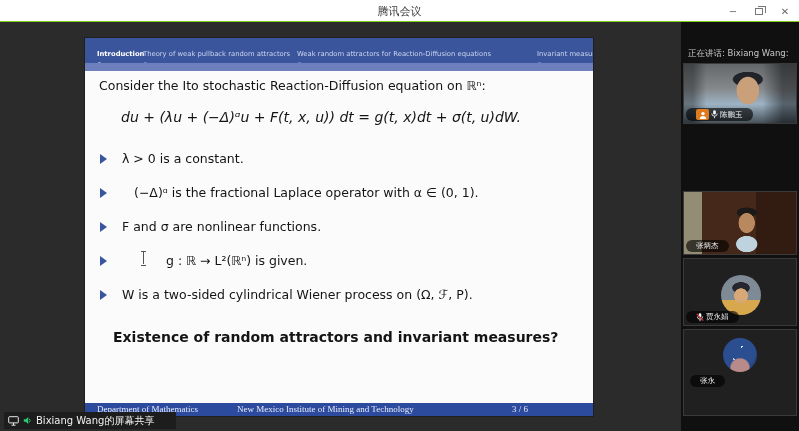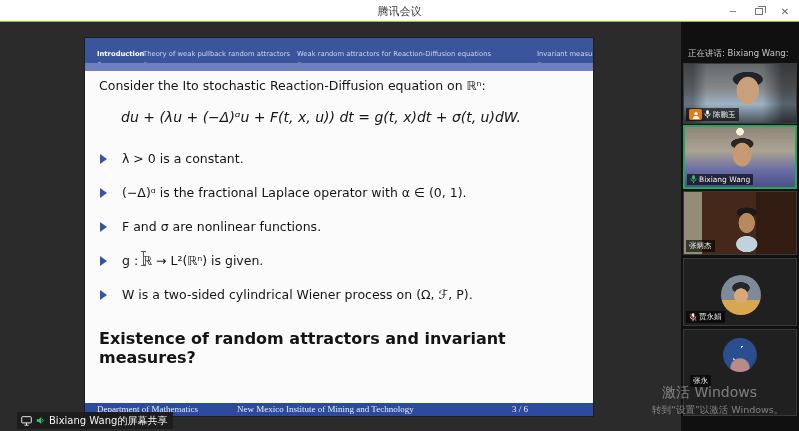--- a/index.html
+++ b/index.html
@@ -33,25 +33,25 @@
   .nav-item .marker { display:block; font-size:5.5px; color:#dfe5f5; line-height:6px; margin-top:1px; }
   .nav-item.active .marker { color:#ffffff; }
   .nav-0 { left:12px; } .nav-1 { left:58px; } .nav-2 { left:212px; } .nav-3 { left:452px; }
   .slide-subnav { width:100%; height:8px; background:#6e7fbe; }
 
   .slide-body { position:relative; width:100%; height:332px; background:#fbfbfb; color:#141414; }
   .s-heading { position:absolute; left:14px; top:7px; font-size:12.5px; }
   .s-equation { position:absolute; left:0; right:10px; top:38px; text-align:left;
                 font-size:14px; font-style:italic;margin-left:36px; }
   .s-bullet { position:absolute; left:37px; font-size:12.5px; white-space:nowrap; }
-  .b-0 { top:80px; } .b-1 { top:114px; } .b-2 { top:148px; } .b-3 { top:182px; } .b-4 { top:216px; }
+  .b-0 { top:80px; } .b-1 { top:114px;margin-left:12px; } .b-2 { top:148px; } .b-3 { top:182px;margin-left:44px; } .b-4 { top:216px; }
   .tri { position:absolute; left:15px; width:0; height:0;
          border-left:7px solid #3a55a0; border-top:5px solid transparent; border-bottom:5px solid transparent; }
   .t-0 { top:83px; } .t-1 { top:117px; } .t-2 { top:151px; } .t-3 { top:185px; } .t-4 { top:219px; }
-  .s-question { position:absolute; left:14px; top:258px; font-size:16px; font-weight:bold; }
+  .s-question { position:absolute; left:28px; top:258px; font-size:14px; font-weight:bold; }
   .ibeam { position:absolute; left:55px; top:180px; width:7px; height:13px; }
   .ibeam:before { content:""; position:absolute; left:3px; top:0; width:1px; height:13px; background:#555; }
   .ibeam:after { content:""; position:absolute; left:1px; top:0; width:5px; height:13px;
                  border-top:1px solid #555; border-bottom:1px solid #555; }
 
   .slide-footer { position:absolute; bottom:0; left:0; width:100%; height:13px; background:#2c4a9e;
                   font-family:"Liberation Serif","DejaVu Serif",serif; font-size:9px; color:#e9ecf8; }
   .f-dept { position:absolute; left:12px; top:1px;text-align:center; } .f-inst { position:absolute; left:152px; top:1px; }
   .f-page { position:absolute; left:395px; top:1px;margin-left:32px; }
 
@@ -91,33 +91,33 @@
     radial-gradient(ellipse 11px 12px at 50% 52%, #d9a877 0 60%, rgba(0,0,0,0) 65%),
     radial-gradient(ellipse 14px 9px at 50% 32%, #26262e 0 60%, rgba(0,0,0,0) 65%),
     linear-gradient(180deg, #7e8a95 0 62%, #d8a84e 62% 100%); }
   .avatar-5 { left:39px; top:8px; width:34px; height:34px; background:
     linear-gradient(135deg, rgba(255,255,255,.85) 0 2px, rgba(0,0,0,0) 2px) 18px 8px/12px 14px no-repeat,
     linear-gradient(45deg, rgba(255,255,255,.7) 0 2px, rgba(0,0,0,0) 2px) 10px 12px/14px 10px no-repeat,
     radial-gradient(circle at 50% 88%, #b98a8a 0 26%, rgba(0,0,0,0) 30%),
     radial-gradient(circle at 45% 40%, #2a4e8f 0 60%, #16294f 100%); }
 
   .name-badge { position:absolute; left:2px; bottom:2px; display:flex; align-items:center; gap:2px;
-                background:rgba(0,0,0,.62); padding:1px 3px; font-size:7.5px; color:#f0f0f0;
-                white-space:nowrap; max-width:106px; overflow:hidden; }
+                background:rgba(0,0,0,.62); padding:1px 10px; font-size:7.5px; color:#f0f0f0;
+                white-space:nowrap; max-width:106px; overflow:hidden;border-radius:6px; }
   .tile-5 .name-badge { bottom:28px; left:6px; }
   .host-badge { width:13px; height:11px; background:#e07a1f; border-radius:2px;
                 display:flex; align-items:center; justify-content:center; flex:none; }
   .mic svg, .host-badge svg, .pill-ic svg { display:block; }
 
   .sb-scroll { position:absolute; right:1px; top:372px; width:5px; height:36px; border-radius:2px;
                background:linear-gradient(180deg,#6ea0ff 0%, #2a63d4 30%, #2257c9 100%); }
 
   
-  .share-pill { position:absolute; left:17px; top:390px; height:17px; display:flex; align-items:center;
-                gap:4px; padding:0 6px 0 4px; background:#1d1d1d; z-index:30; }
+  .share-pill { position:absolute; left:4px; top:390px; height:17px; display:flex; align-items:center;
+                gap:4px; padding:0 22px 0 4px; background:#1d1d1d; z-index:30; }
   .share-pill .txt { font-size:10px; color:#f2f2f2; white-space:nowrap; }
 
   .watermark { position:absolute; left:652px; top:362px; z-index:25; color:rgba(255,255,255,.42);
                pointer-events:none; }
   .wm-1 { font-size:14px; margin-left:10px; }
   .wm-2 { font-size:9.5px; margin-top:2px; }
 </style>
 </head>
 <body>
 
@@ -207,33 +207,20 @@
             <svg width="7" height="9" viewBox="0 0 7 9">
                 <rect x="2.2" y="0.3" width="2.6" height="4.2" rx="1.3" fill="#fff"></rect>
                 <path d="M0.8 3.5 a2.7 2.7 0 0 0 5.4 0" stroke="#fff" stroke-width="0.8" fill="none"></path>
                 <line x1="3.5" y1="6.4" x2="3.5" y2="8.2" stroke="#fff" stroke-width="0.8"></line>
               </svg>
           </span>
           <span>陈鹏玉</span>
         </div>
       </div>
 
-      <div class="tile tile-2">
-        <div class="vid vid-2"></div>
-        <div class="name-badge">
-          <span class="mic">
-            <svg width="7" height="9" viewBox="0 0 7 9">
-                <rect x="2.2" y="0.3" width="2.6" height="4.2" rx="1.3" fill="#2ecc71"></rect>
-                <path d="M0.8 3.5 a2.7 2.7 0 0 0 5.4 0" stroke="#2ecc71" stroke-width="0.8" fill="none"></path>
-                <line x1="3.5" y1="6.4" x2="3.5" y2="8.2" stroke="#2ecc71" stroke-width="0.8"></line>
-              </svg>
-          </span>
-          <span>Bixiang Wang</span>
-        </div>
-      </div>
 
       <div class="tile tile-3">
         <div class="vid vid-3"></div>
         <div class="name-badge">
           <span>张炳杰</span>
         </div>
       </div>
 
       <div class="tile tile-4">
         <div class="vid vid-dark"></div>
@@ -272,19 +259,15 @@
       </span>
       <span class="pill-ic">
         <svg width="9" height="9" viewBox="0 0 9 9">
             <path d="M0.8 3.2 h2 L5.2 1 v7 L2.8 5.8 h-2 Z" fill="#2ecc71"></path>
             <path d="M6.2 2.6 a2.6 2.6 0 0 1 0 3.8" stroke="#2ecc71" stroke-width="0.9" fill="none"></path>
           </svg>
       </span>
       <span class="txt">Bixiang Wang的屏幕共享</span>
     </div>
 
-    <div class="watermark">
-      <div class="wm-1">激活 Windows</div>
-      <div class="wm-2">转到“设置”以激活 Windows。</div>
-    </div>
 
   </div>
 </div>
 
 </body></html>

